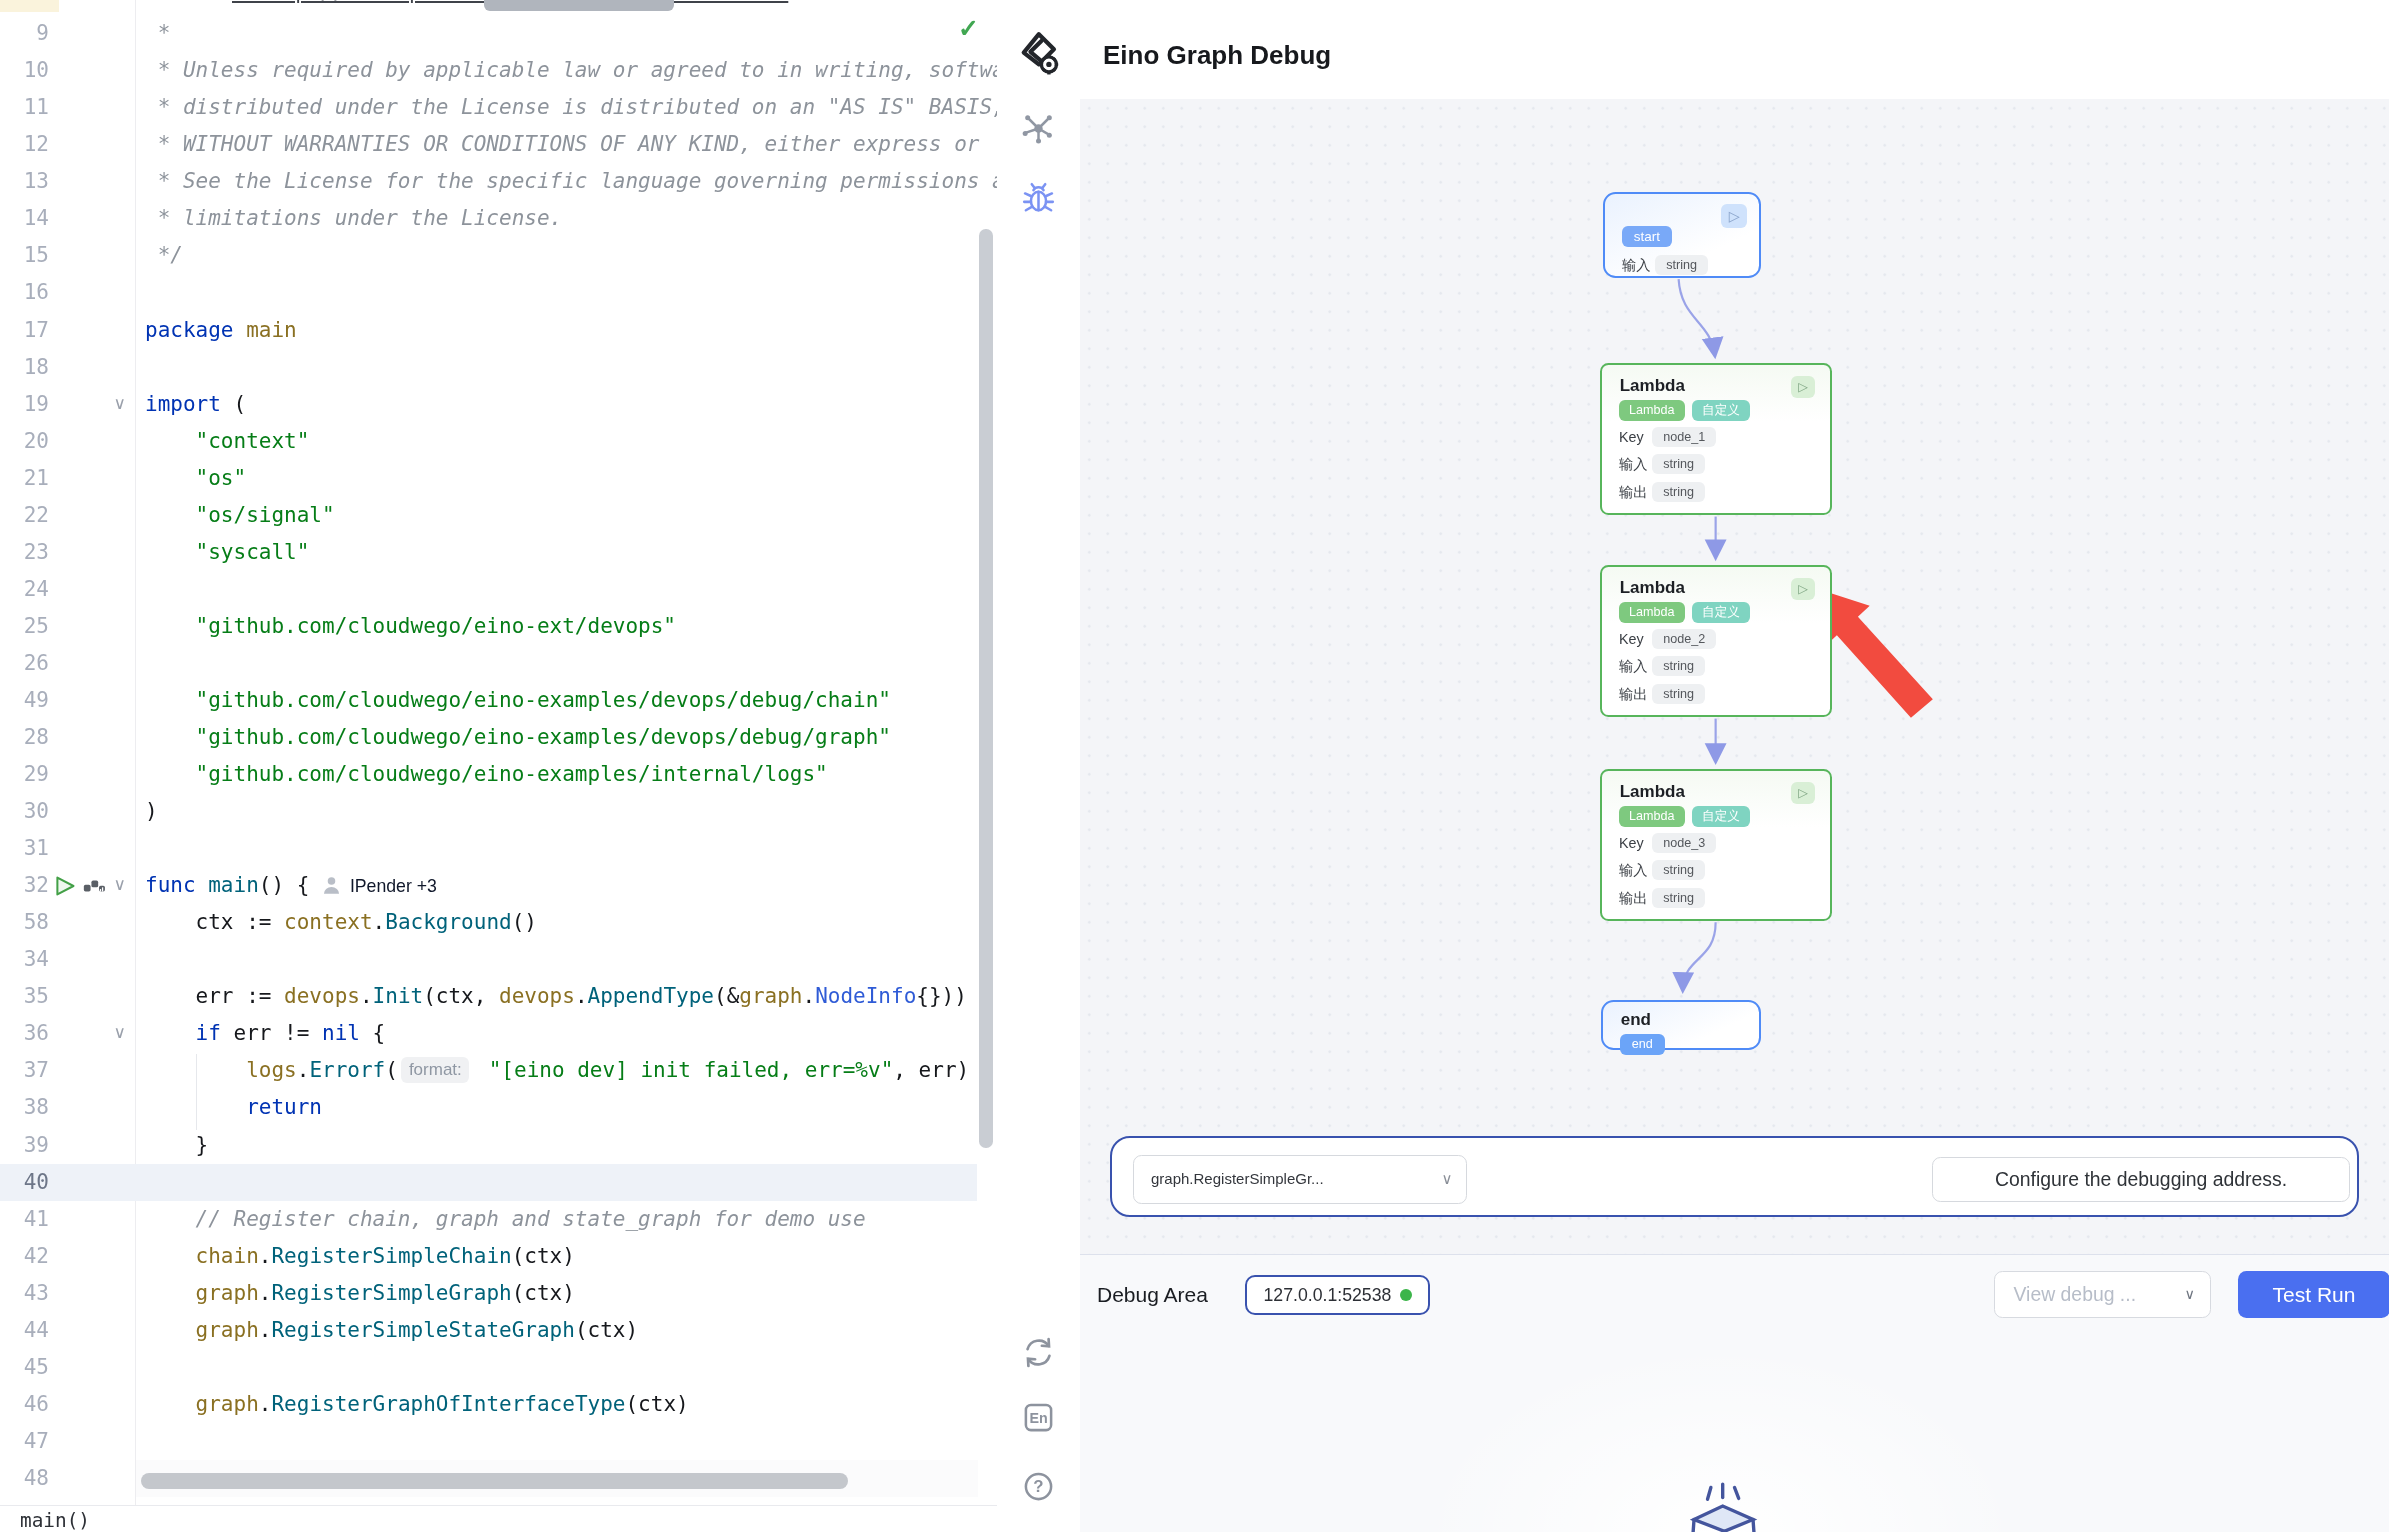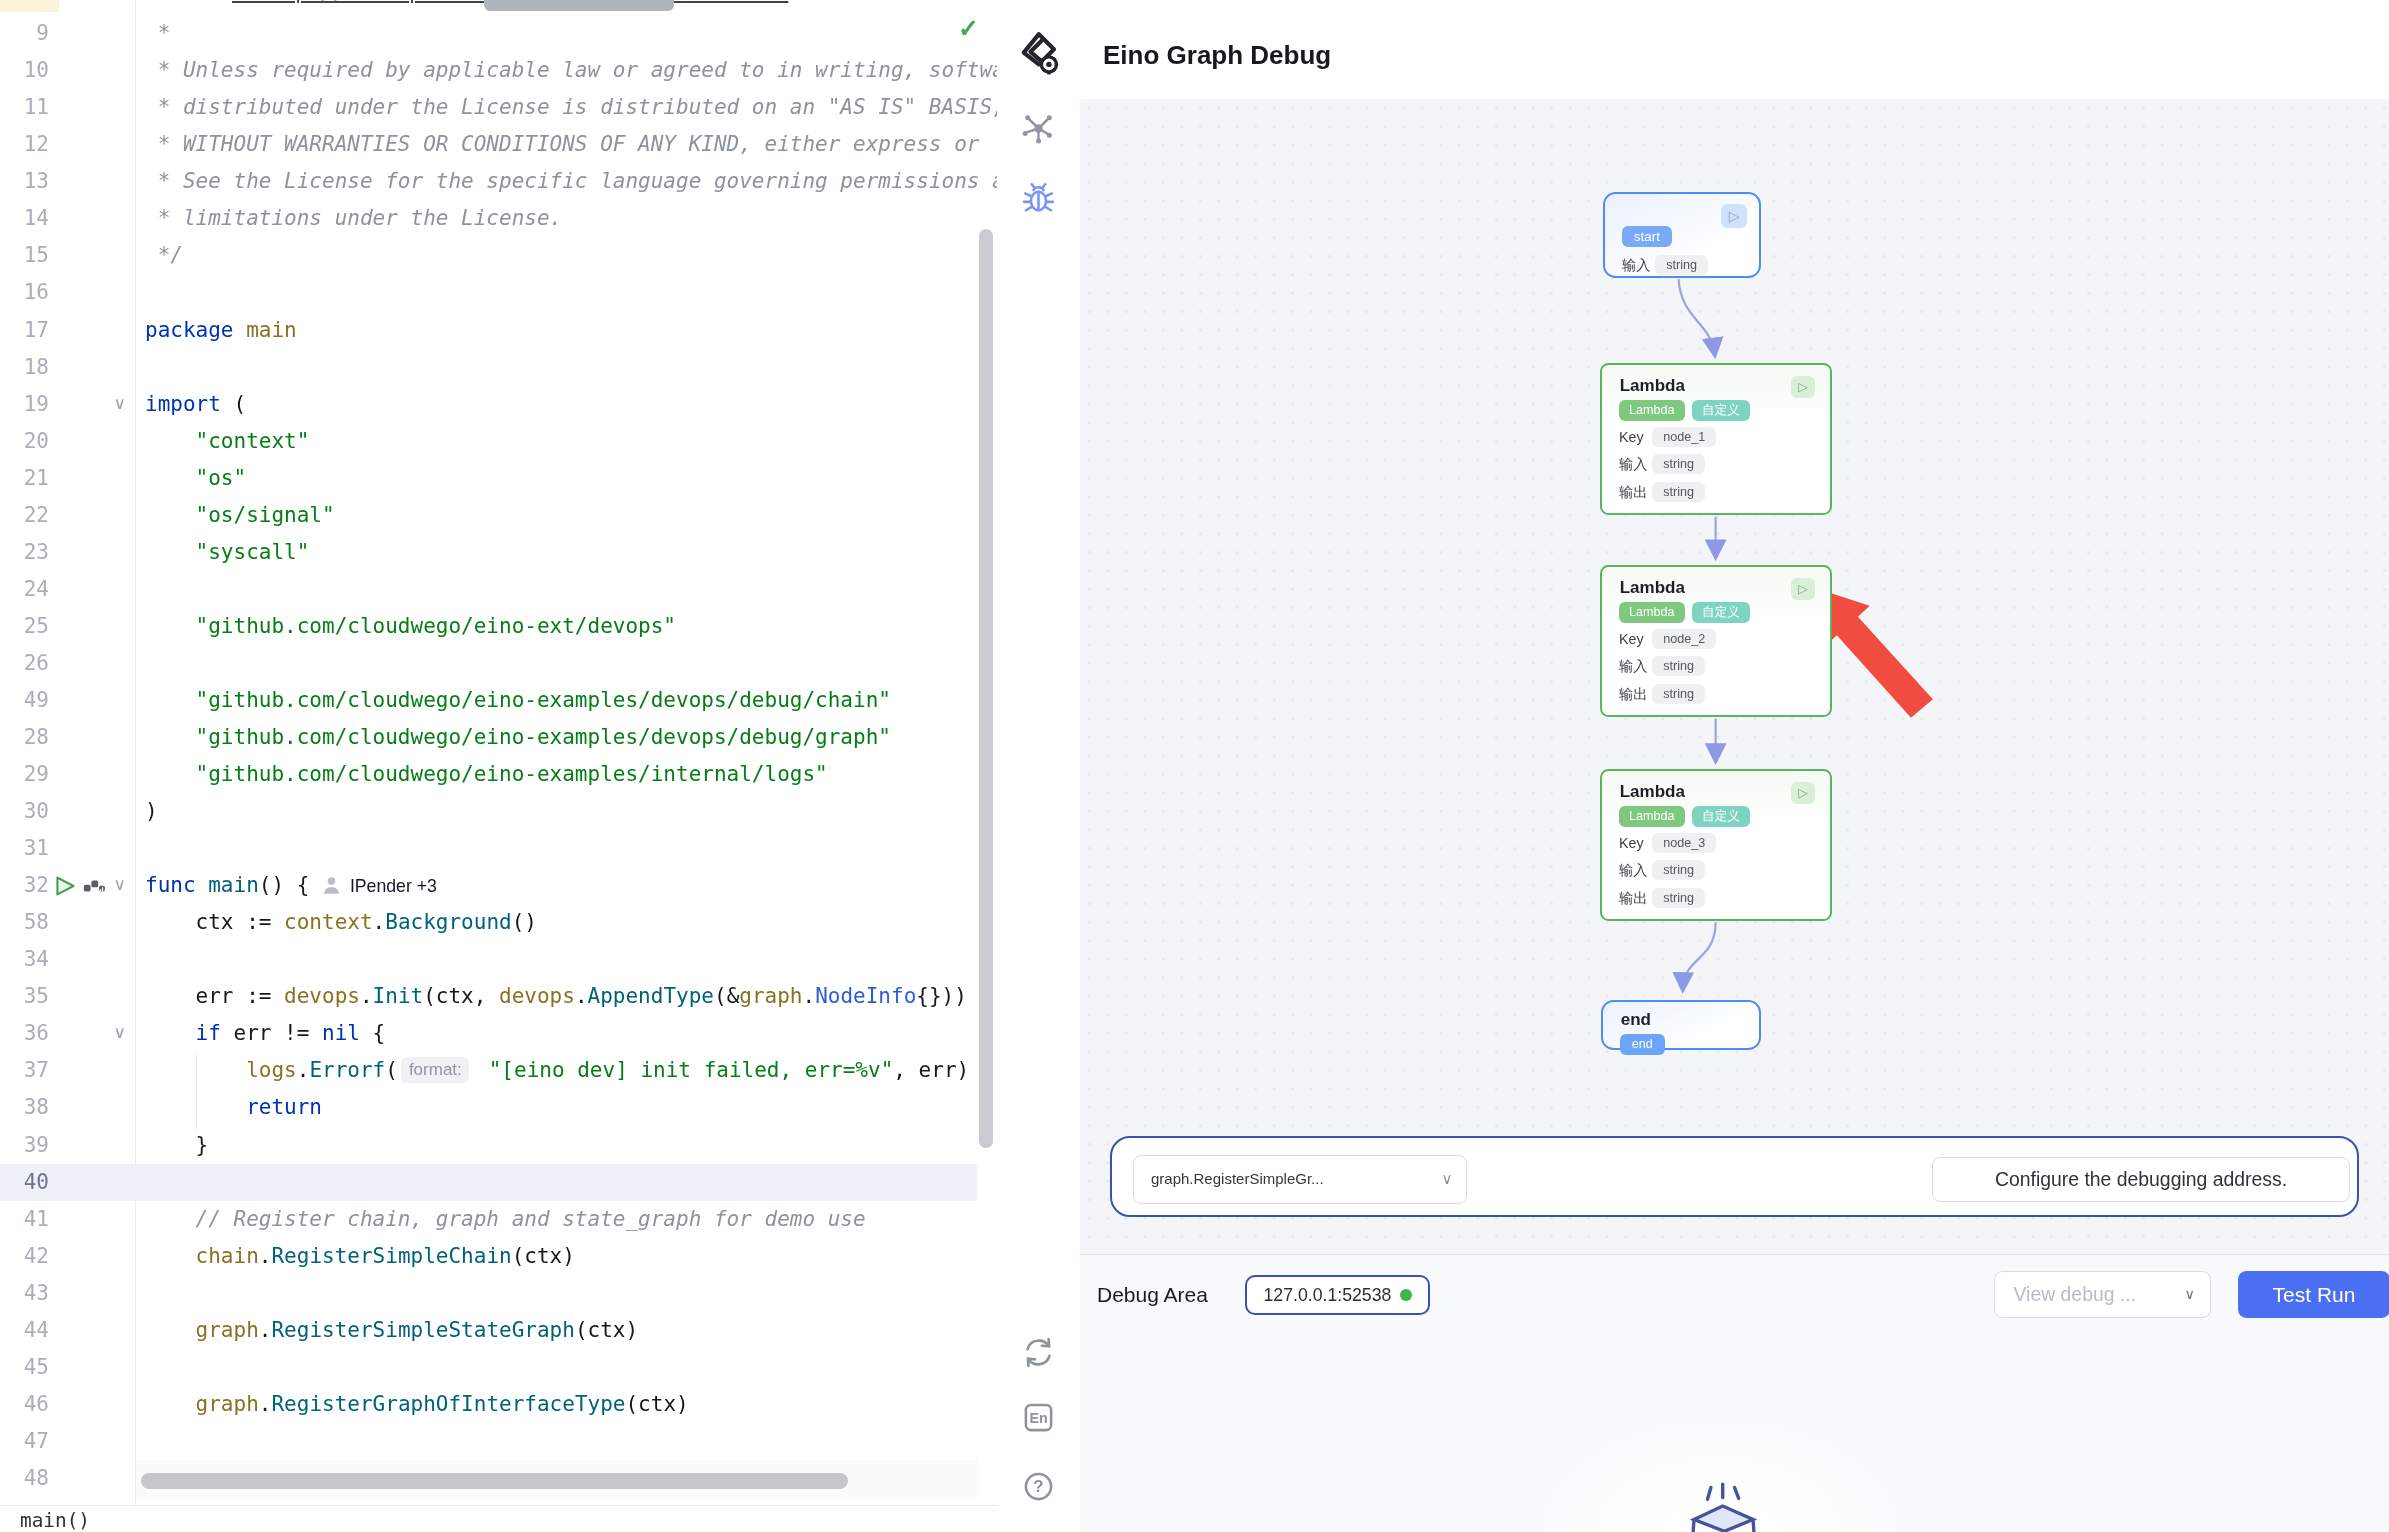--- a/index.html
+++ b/index.html
@@ -255,20 +255,21 @@
       <div class="row" style="top: 1201px;">
         <div class="ln">41</div>
         <div class="codeline"><span class="tk-n">    </span><span class="tk-c">// Register chain, graph and state_graph for demo use</span></div>
       </div>
       <div class="row" style="top: 1238px;">
         <div class="ln">42</div>
         <div class="codeline"><span class="tk-n">    </span><span class="tk-p">chain</span><span class="tk-n">.</span><span class="tk-f">RegisterSimpleChain</span><span class="tk-n">(ctx)</span></div>
       </div>
       <div class="row" style="top: 1275px;">
         <div class="ln">43</div>
+        <div class="codeline"><span class="tk-n">    </span><span class="tk-p">graph</span><span class="tk-n">.</span><span class="tk-f">RegisterSimpleGraph</span><span class="tk-n">(ctx)</span></div>
       </div>
       <div class="row" style="top: 1312px;">
         <div class="ln">44</div>
         <div class="codeline"><span class="tk-n">    </span><span class="tk-p">graph</span><span class="tk-n">.</span><span class="tk-f">RegisterSimpleStateGraph</span><span class="tk-n">(ctx)</span></div>
       </div>
       <div class="row" style="top: 1349px;">
         <div class="ln">45</div>
         <div class="codeline"></div>
       </div>
       <div class="row" style="top: 1386px;">

